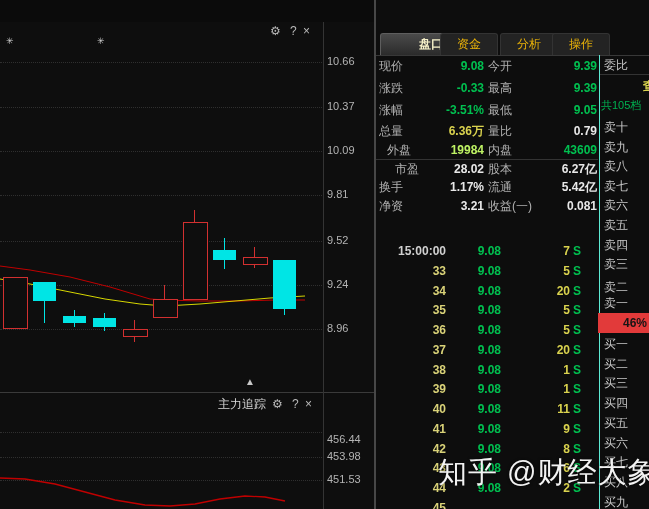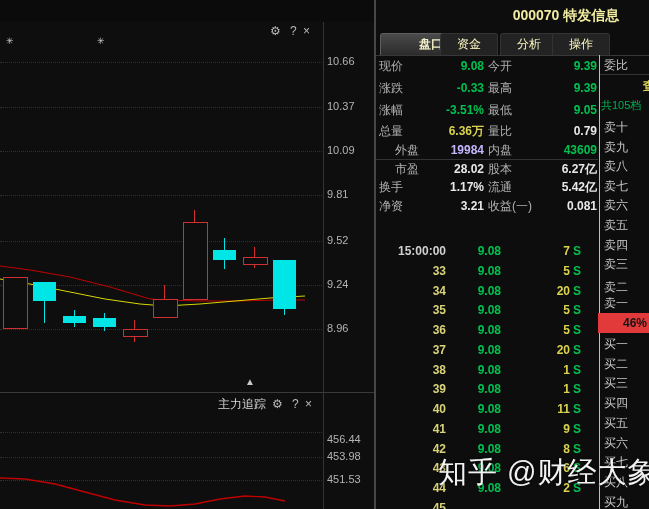--- a/index.html
+++ b/index.html
@@ -24,29 +24,29 @@
   #tracker-title{position:absolute;left:218px;top:3px;color:#d8d8d8;}
 
   
   #vdivider{position:absolute;left:374px;top:0;width:2px;height:509px;background:#474747;}
 
   
   #right{position:absolute;left:376px;top:0;width:273px;height:509px;background:#0d0d0d;}
   #stock-title{position:absolute;left:120px;top:7px;width:140px;color:#f2eca0;font-size:14px;font-weight:bold;text-align:center;}
   #tabs{position:absolute;left:0;top:33px;width:273px;height:23px;}
   .tab{position:absolute;top:0;width:56px;height:21px;line-height:21px;text-align:center;font-size:12px;
-       background:#232323;border:1px solid #333;border-bottom:none;border-radius:3px 3px 0 0;color:#fef9c3;cursor:pointer;}
+       background:#232323;border:1px solid #333;border-bottom:none;border-radius:3px 3px 0 0;color:#eab308;cursor:pointer;}
   .tab.active{background:linear-gradient(#4a4a4a,#2b2b2b);border-color:#5e5e5e;color:#f5f0c8;font-weight:bold;}
   #tabline{position:absolute;left:0;top:55px;width:273px;height:1px;background:#383838;}
 
   .q-row{position:absolute;left:0;width:222px;height:19px;line-height:19px;}
   .q-row.sep{border-top:1px solid #333;}
   .q-label{position:absolute;color:#b0b0b0;}
   .q-value{position:absolute;text-align:right;font-weight:bold;}
-  .v-green{color:#00c050;} .v-red{color:#c4b5fd;} .v-yellow{color:#d9d24e;} .v-white{color:#e8e8e8;}
+  .v-green{color:#00c050;} .v-red{color:#bef264;} .v-yellow{color:#d9d24e;} .v-white{color:#e8e8e8;}
 
   #tick-header{position:absolute;left:0;top:217px;width:222px;height:21px;line-height:21px;
     background:linear-gradient(#303030,#1d1d1d);border-top:1px solid #4a4a4a;border-bottom:1px solid #121212;text-align:center;}
   #tick-title{color:#d9c84a;}
   #tick-detail{position:absolute;right:12px;top:0;color:#9a9a9a;cursor:pointer;}
   .tick-row{position:absolute;left:0;width:222px;height:20px;line-height:20px;font-weight:bold;}
   .tk-time{position:absolute;left:10px;width:60px;text-align:right;color:#d0d0d0;}
   .tk-time.sec{color:#d9d278;}
   .tk-price{position:absolute;left:90px;width:35px;text-align:right;color:#00c050;}
   .tk-vol{position:absolute;left:150px;width:44px;text-align:right;color:#d9d24e;}
@@ -141,21 +141,20 @@
       </div>
     <svg id="tracker-svg" width="374" height="117">
         <polyline points="0,85 25,86 55,91 85,99 115,107 145,112 170,113 195,111 220,106 245,103 265,104 285,108" fill="none" stroke="#C00000" stroke-width="1.3"></polyline>
       </svg>
   </div>
 
   <div id="kline-axis-line"></div>
   <div id="vdivider"></div>
 
   <div id="right">
-    <div id="stock-title">000070 特发信息</div>
     <div id="tabs">
         <div class="tab active" style="left: 4px; padding-left: 22px;">盘口</div>
         <div class="tab" style="left: 64px;">资金</div>
         <div class="tab" style="left: 124px;">分析</div>
         <div class="tab" style="left: 176px;">操作</div>
       </div>
     <div id="tabline"></div>
     <div id="quote-rows">
         <div class="q-row" style="top: 57px;">
           <div class="q-label" style="left: 3px;">现价</div>
@@ -175,21 +174,21 @@
           <div class="q-label" style="left: 112px;">最低</div>
           <div class="q-value v-green" style="left: 162px; width: 59px;">9.05</div>
         </div>
         <div class="q-row" style="top: 122px;">
           <div class="q-label" style="left: 3px;">总量</div>
           <div class="q-value v-yellow" style="left: 51px; width: 57px;">6.36万</div>
           <div class="q-label" style="left: 112px;">量比</div>
           <div class="q-value v-white" style="left: 162px; width: 59px;">0.79</div>
         </div>
         <div class="q-row" style="top: 141px;">
-          <div class="q-label" style="left: 19px;">外盘</div>
+          <div class="q-label" style="left: 11px;">外盘</div>
           <div class="q-value v-red" style="left: 51px; width: 57px;">19984</div>
           <div class="q-label" style="left: 112px;">内盘</div>
           <div class="q-value v-green" style="left: 162px; width: 59px;">43609</div>
         </div>
         <div class="q-row sep" style="top: 159px;">
           <div class="q-label" style="left: 19px; text-align: right;">市盈</div>
           <div class="q-value v-white" style="left: 51px; width: 57px;">28.02</div>
           <div class="q-label" style="left: 112px;">股本</div>
           <div class="q-value v-white" style="left: 162px; width: 59px;">6.27亿</div>
         </div>

